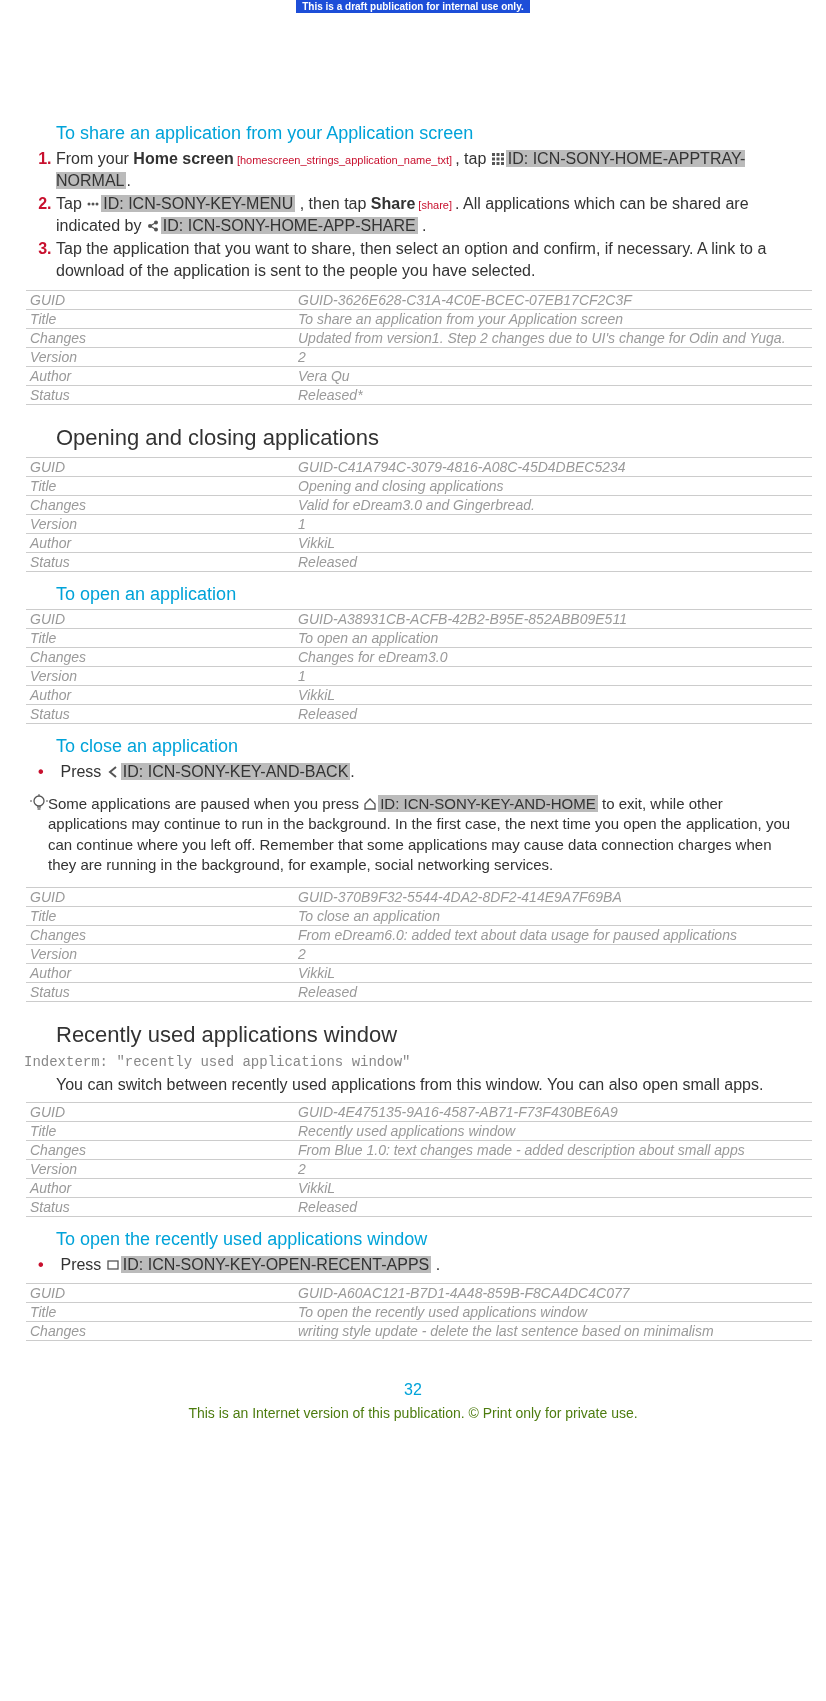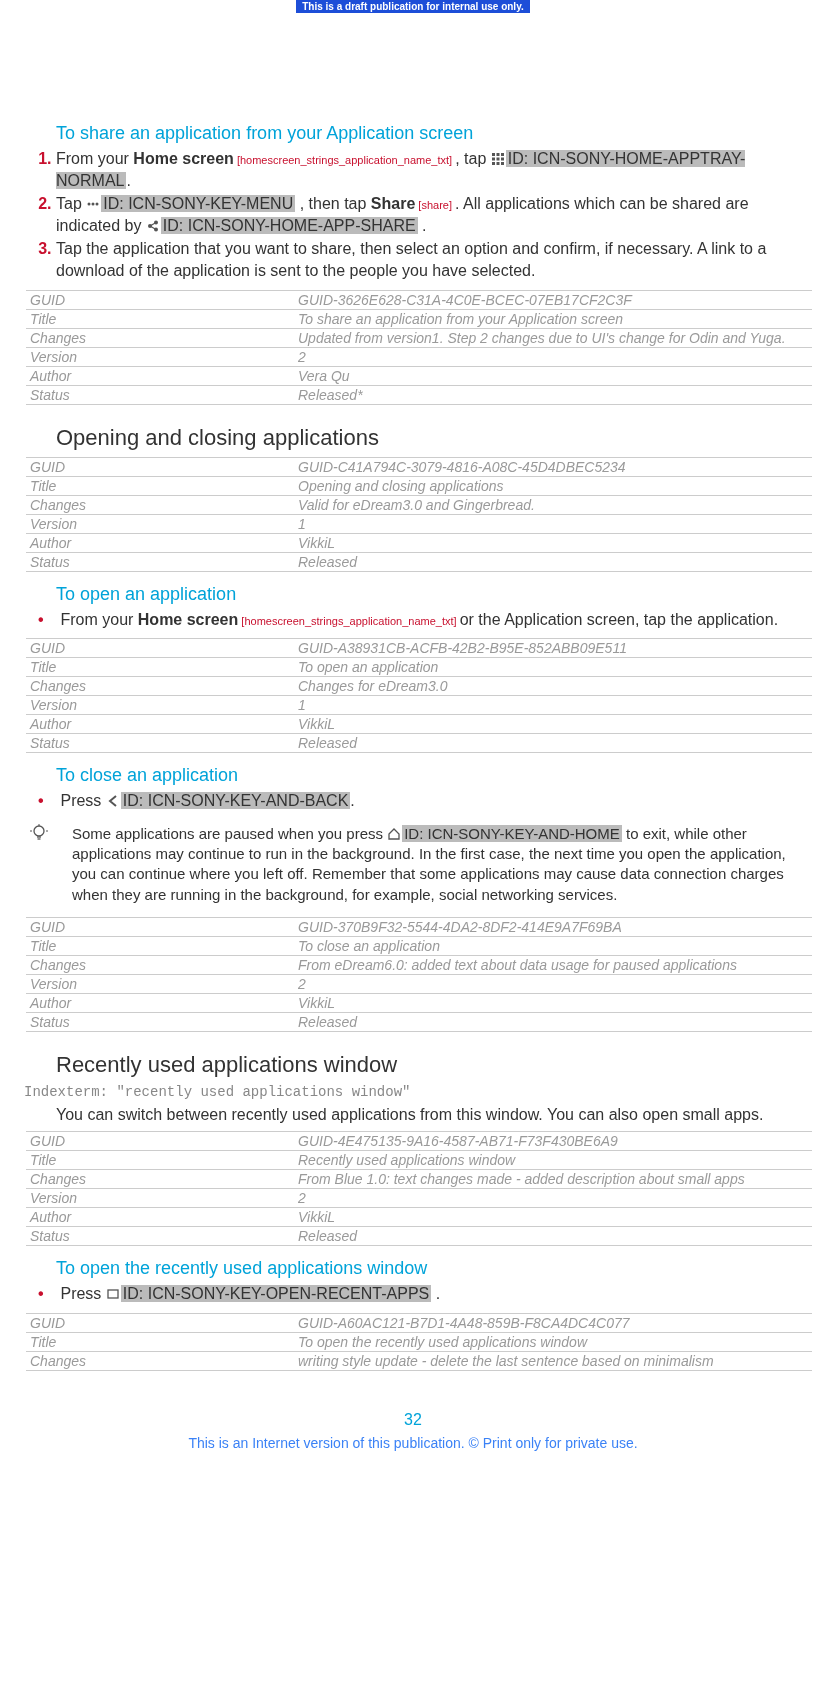--- a/index.html
+++ b/index.html
@@ -83,39 +83,39 @@
   .meta-table tr:last-child td { border-bottom: 1px solid #ccc; }
   .meta-table td.k { width: 260px; }
   .indexterm {
     font-family: "Courier New", monospace;
     font-size: 14px;
     color: #888;
     margin: 2px 0 4px 4px;
   }
   .tip-block {
     display: flex;
-    gap: 24px;
+    gap: 0;
     padding: 4px 10px 4px 10px;
     margin: 6px 0 8px 0;
   }
   .tip-icon { flex: 0 0 auto; width: 18px; }
   .tip-text { font-size: 15px; line-height: 1.35; }
   .body-para {
     margin: 4px 10px 6px 36px;
     line-height: 1.35;
   }
   .page-number {
     text-align: center;
     color: #00a3d9;
     font-size: 16px;
     margin-top: 40px;
   }
   .footer-note {
     text-align: center;
-    color: #3b82f6;
+    color: #4d7c0f;
     font-size: 14px;
     margin-top: 6px;
     padding-bottom: 10px;
   }
 </style>
 </head>
 <body>
 
 <div class="draft-banner">This is a draft publication for internal use only.</div>
 
@@ -205,25 +205,20 @@
           <td>VikkiL</td>
         </tr>
     <tr>
           <td class="k">Status</td>
           <td>Released</td>
         </tr>
   </tbody>
     </table>
 
   <div class="section-title">To open an application</div>
-  <ul class="bullets">
-    <li>
-      <span>From your </span><span class="bold">Home screen</span><span class="ref-tag"> [homescreen_strings_application_name_txt] </span><span>or the Application screen, tap the application.</span>
-    </li>
-  </ul>
   <table class="meta-table">
     <tbody>
         <tr>
           <td class="k">GUID</td>
           <td>GUID-A38931CB-ACFB-42B2-B95E-852ABB09E511</td>
         </tr>
     <tr>
           <td class="k">Title</td>
           <td>To open an application</td>
         </tr>

